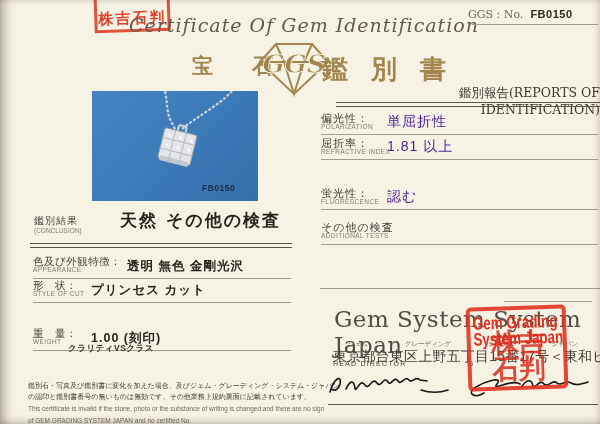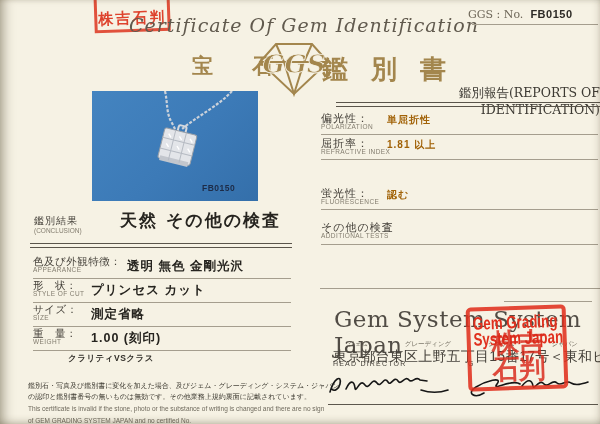--- a/index.html
+++ b/index.html
@@ -32,21 +32,21 @@
   .ggsno .num{font-size:11px;font-weight:bold;color:#2e2b26;letter-spacing:.5px;}
   .gold{color:#a3864d;font-family:"DejaVu Serif",serif;font-weight:bold;}
   .houseki{left:192px;top:52px;font-size:21px;letter-spacing:16px;}
   .kanbetsu{left:322px;top:52px;font-size:26px;letter-spacing:7px;}
   .rep-head{left:352px;top:85px;font-family:"DejaVu Serif",serif;font-size:12.5px;color:#3d3a33;text-align:right;}
 
   
   .rrow{position:absolute;left:321px;width:277px;height:24px;}
   .rrow .jp{position:absolute;left:0;top:0;font-family:"DejaVu Serif",serif;font-size:11px;color:#45413a;letter-spacing:1px;}
   .rrow .en{position:absolute;left:0;top:12px;font-size:6.5px;color:#827c6e;letter-spacing:.4px;}
-  .rrow .val{position:absolute;left:66px;top:2px;font-size:10px;font-weight:bold;color:#a16207;letter-spacing:1px;}
+  .rrow .val{position:absolute;left:66px;top:2px;font-size:14px;font-weight:normal;color:#4c1d95;letter-spacing:1px;}
   .rrow .rule{position:absolute;left:0;right:0;bottom:0;}
 
   
   .lrow{position:absolute;left:33px;width:258px;height:24px;}
   .lrow .jp{position:absolute;left:0;top:0;font-family:"DejaVu Serif",serif;font-size:10.5px;color:#45413a;letter-spacing:.5px;}
   .lrow .en{position:absolute;left:0;top:11px;font-size:6.5px;color:#827c6e;letter-spacing:.4px;}
   .lrow .val{position:absolute;left:58px;top:3px;font-size:12.5px;font-weight:bold;color:#26241f;letter-spacing:1px;}
   .lrow .val.v1{left:94px;}
   .lrow .rule{position:absolute;left:0;right:0;bottom:0;}
 
@@ -54,21 +54,21 @@
   .photo{left:92px;top:91px;width:166px;height:110px;
     background:linear-gradient(135deg,#4484c0 0%,#3c7ab7 55%,#346faa 100%);}
   .photo-id{position:absolute;left:110px;top:92px;font-size:8.5px;font-weight:bold;color:#1d2b47;letter-spacing:.5px;}
 
   
   .conc-jp{left:34px;top:214px;font-family:"DejaVu Serif",serif;font-size:10px;color:#45413a;letter-spacing:1px;}
   .conc-en{left:34px;top:227px;font-size:6.5px;color:#827c6e;}
   .conc-val{left:120px;top:209px;font-family:"DejaVu Serif",serif;font-weight:bold;
     font-size:17px;color:#26241f;letter-spacing:2px;}
 
-  .clarity{left:68px;top:353px;font-size:8.5px;font-weight:bold;color:#33302a;letter-spacing:.5px;}
+  .clarity{left:68px;top:343px;font-size:8.5px;font-weight:bold;color:#33302a;letter-spacing:.5px;}
 
   
   .disc{left:28px;top:381px;width:330px;}
   .disc .jp{font-size:7px;line-height:1.5;color:#3b382f;white-space:nowrap;}
   .disc .en{font-size:6.5px;line-height:1.35;color:#6e695c;white-space:nowrap;margin-top:3px;}
 
   
   .company{left:334px;top:306px;font-family:"DejaVu Serif",serif;font-size:23px;color:#514c45;letter-spacing:.5px;}
   .furi{left:348px;top:340px;width:230px;display:flex;justify-content:space-between;
     font-size:6.5px;color:#6e695c;}
@@ -166,26 +166,20 @@
     <div class="en">APPEARANCE</div>
     <div class="val v1">透明 無色 金剛光沢</div>
     <div class="rule"></div>
   </div>
   <div class="lrow" style="top:279px;">
     <div class="jp">形　状：</div>
     <div class="en">STYLE OF CUT</div>
     <div class="val">プリンセス カット</div>
     <div class="rule"></div>
   </div>
-  <div class="lrow" style="top:303px;">
-    <div class="jp">サイズ：</div>
-    <div class="en">SIZE</div>
-    <div class="val">測定省略</div>
-    <div class="rule"></div>
-  </div>
   <div class="lrow" style="top:327px;">
     <div class="jp">重　量：</div>
     <div class="en">WEIGHT</div>
     <div class="val">1.00 (刻印)</div>
     <div class="rule"></div>
   </div>
   <div class="abs clarity">クラリティVSクラス</div>
 
   <div class="abs disc">
     <div class="jp">鑑別石・写真及び鑑別書に変化を加えた場合、及びジェム・グレーディング・システム・ジャパン</div>

